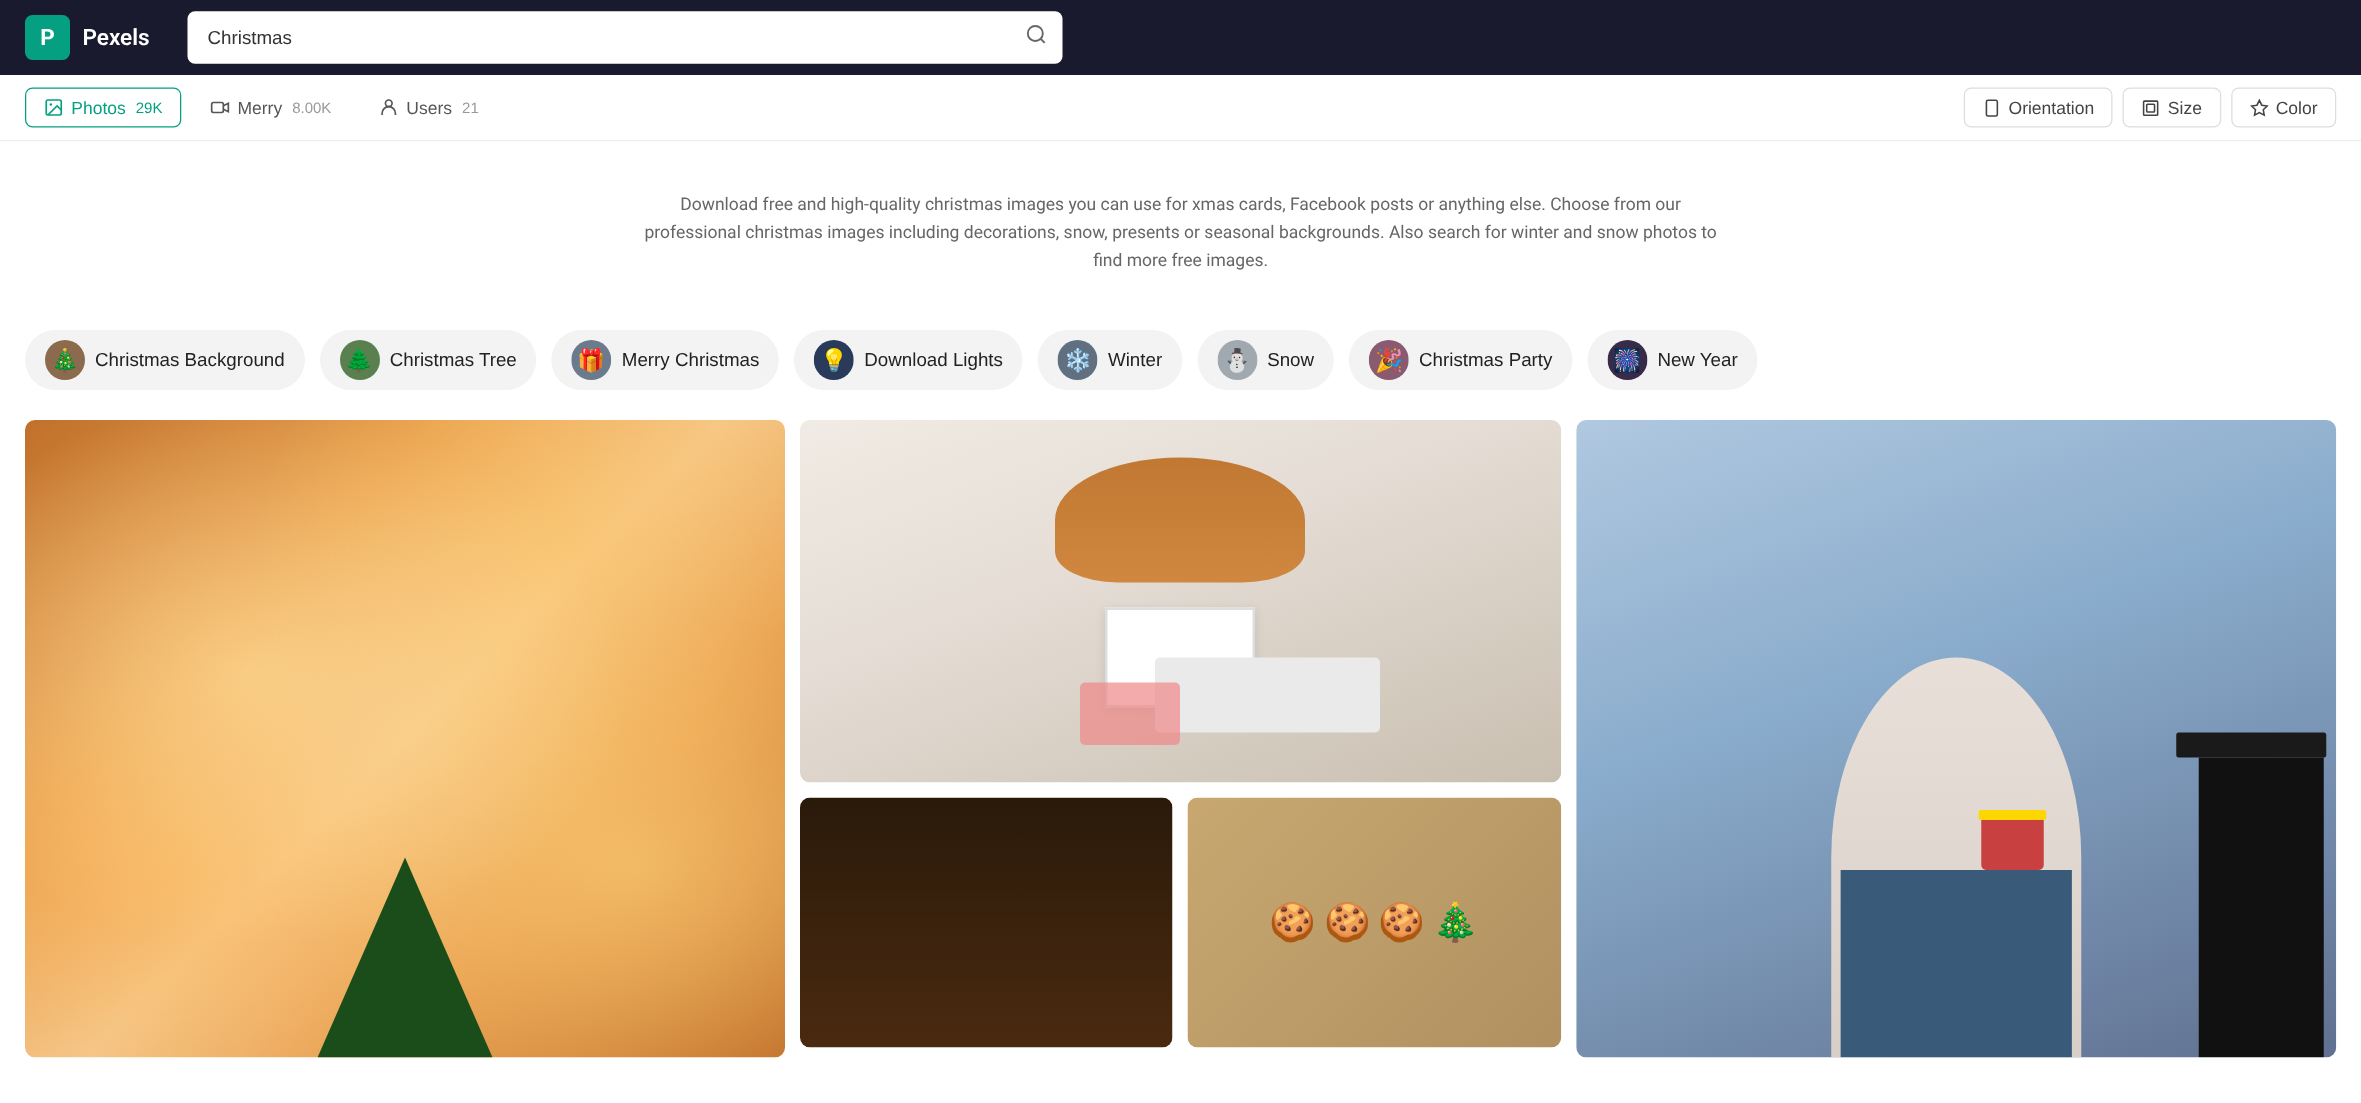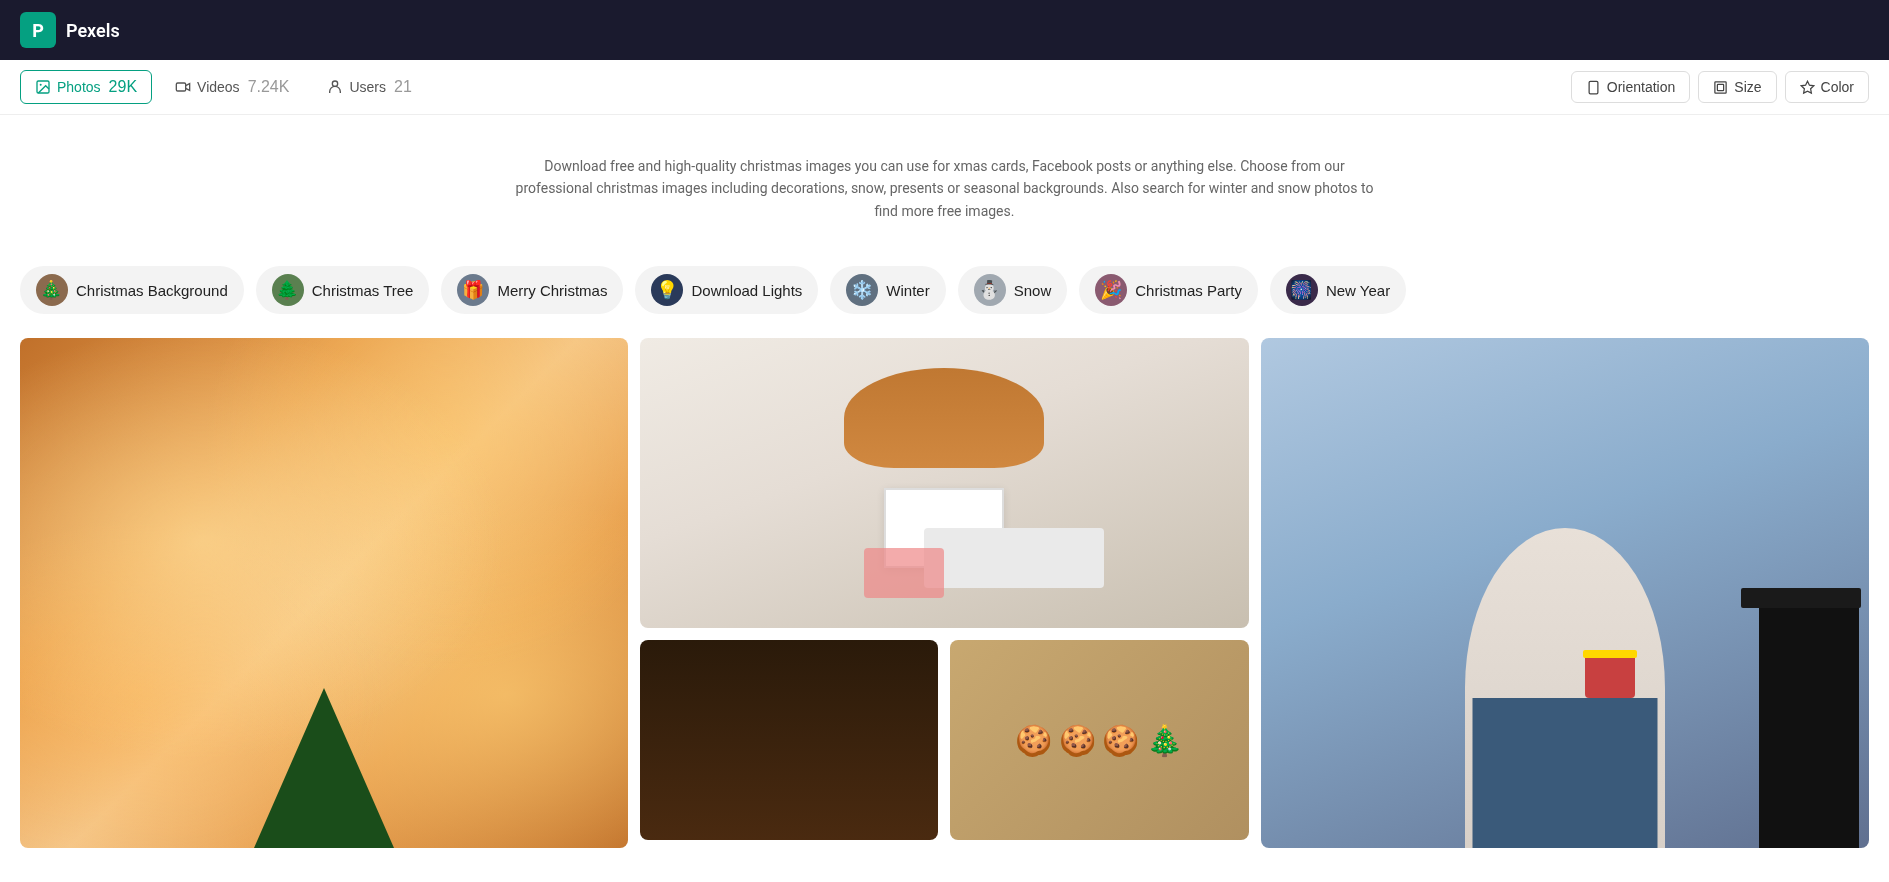--- a/index.html
+++ b/index.html
@@ -117,21 +117,21 @@
       font-size: 14px;
       font-weight: 500;
       background: none;
       color: #555;
     }
     .tab-btn.active {
       border-color: #05a081;
       color: #05a081;
     }
     .tab-count {
-      font-size: 16px;
+      font-size: 12px;
       color: #999;
       margin-left: 2px;
     }
     .tab-btn.active .tab-count {
       color: #05a081;
     }
     .filters-right {
       margin-left: auto;
       display: flex;
       gap: 8px;
@@ -286,41 +286,50 @@
 <body>
 
 <header class="header">
   <div class="logo-area">
     <div class="logo-icon">
       <span>P</span>
     </div>
     <span class="logo-text">Pexels</span>
   </div>
 
+  <div class="search-bar">
+    <input type="text" value="Christmas" placeholder="Christmas" style="">
+    <button class="search-icon-btn">
+      <svg width="18" height="18" viewBox="0 0 24 24" fill="none" stroke="#666" stroke-width="2">
+        <circle cx="11" cy="11" r="8"></circle>
+          <line x1="21" y1="21" x2="16.65" y2="16.65"></line>
+      </svg>
+    </button>
+  </div>
 
 </header>
 
 <div class="tabs-bar">
   <div class="tabs-left">
     <button class="tab-btn active">
       <svg width="16" height="16" viewBox="0 0 24 24" fill="#05a081">
         <rect x="3" y="3" width="18" height="18" rx="2" fill="none" stroke="#05a081" stroke-width="2"></rect>
         <circle cx="8.5" cy="8.5" r="1.5" fill="#05a081"></circle>
         <polyline points="21,15 16,10 5,21" fill="none" stroke="#05a081" stroke-width="2"></polyline>
       </svg>
       <span>Photos</span>
       <span class="tab-count">29K</span>
     </button>
     <button class="tab-btn">
       <svg width="16" height="16" viewBox="0 0 24 24" fill="none" stroke="#555" stroke-width="2">
         <rect x="2" y="6" width="14" height="12" rx="2"></rect>
         <polyline points="16,10 22,7 22,17 16,14"></polyline>
       </svg>
-      <span>Videos</span>
-      <span class="tab-count">7.24K</span>
+      <span>Merry</span>
+      <span class="tab-count">8.00K</span>
     </button>
     <button class="tab-btn">
       <svg width="16" height="16" viewBox="0 0 24 24" fill="none" stroke="#555" stroke-width="2">
         <circle cx="12" cy="7" r="4"></circle>
         <path d="M4 21v-2a8 8 0 0116 0v2"></path>
       </svg>
       <span>Users</span>
       <span class="tab-count">21</span>
     </button>
   </div>

